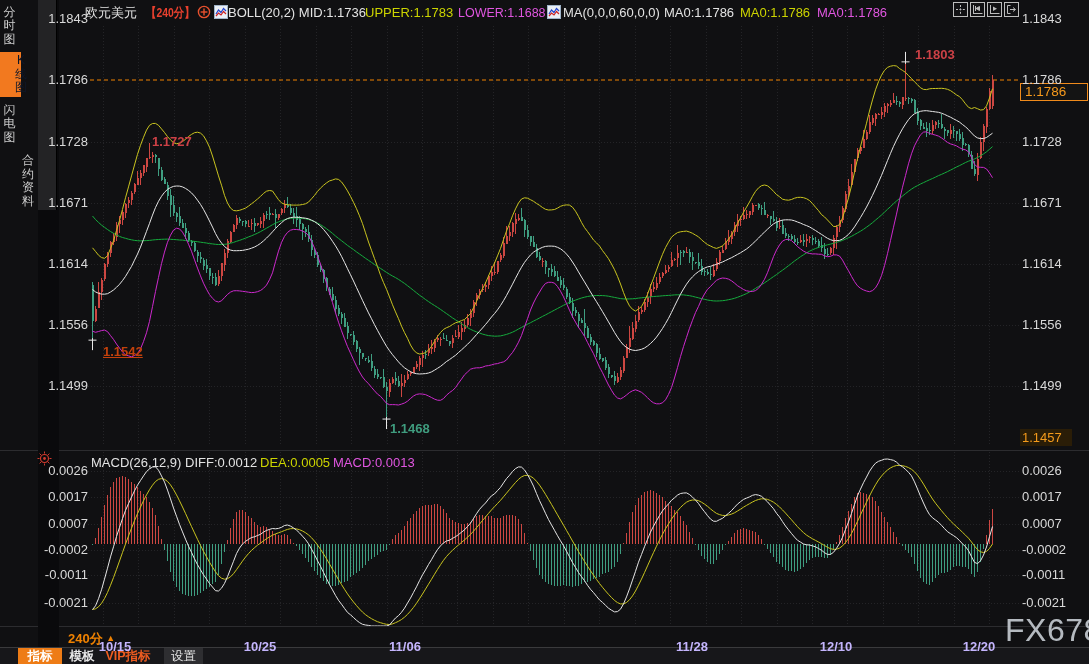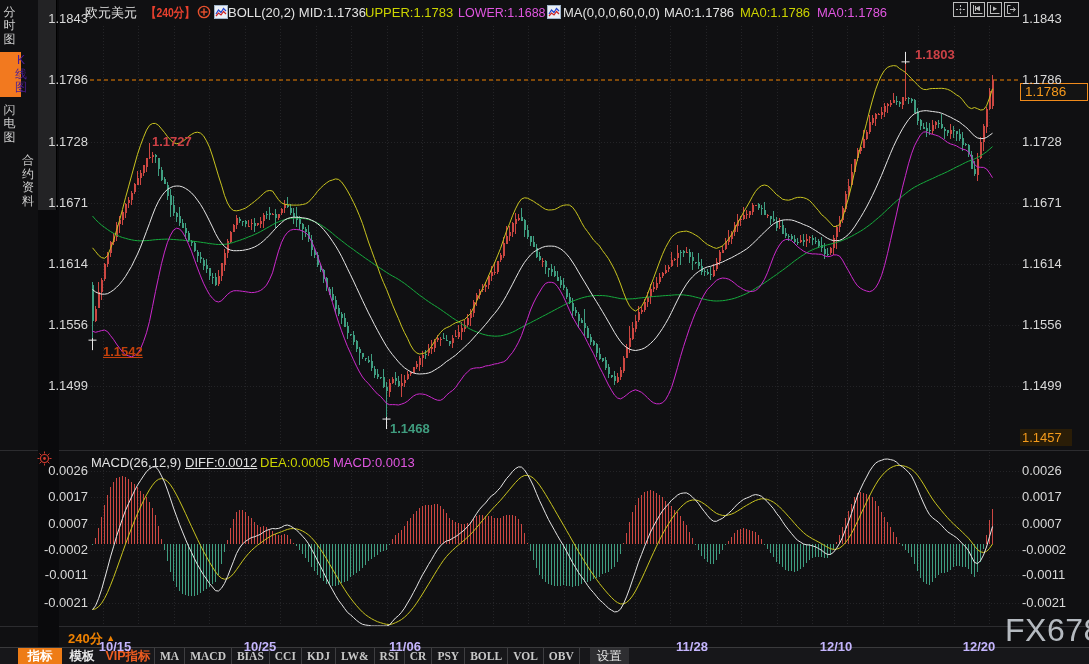--- a/index.html
+++ b/index.html
@@ -11,21 +11,21 @@
   #chart-svg { position:absolute; left:0; top:0; }
   .hdr { position:absolute; top:5px; height:16px; line-height:16px; font-size:13px; color:#e3e3e3; white-space:nowrap; }
   .ylab { position:absolute; width:58px; font-size:13px; color:#d9d9d9; line-height:14px; }
   .ylab.left  { text-align:right; }
   .ylab.right { text-align:left; }
   .xlab { position:absolute; top:639px; z-index:3; font-size:13px; font-weight:bold; color:#c4b5fd; transform:translateX(-50%); white-space:nowrap; }
   .ann { position:absolute; font-size:13px; font-weight:bold; white-space:nowrap; }
   .sidebar-item { position:absolute; left:0; width:19px; display:flex; align-items:center; justify-content:center;
                   font-size:12px; line-height:13.5px; color:#cdcdcd; cursor:pointer; text-align:center; }
   .sidebar-item span { display:block; width:13px; word-break:break-all; }
-  .sidebar-item.active { background:#f2791f; color:#4c1d95;padding-left:21px; }
+  .sidebar-item.active { background:#f2791f; color:#0f172a;padding-left:21px; }
   #toolbar { position:absolute; left:0; top:647px; width:1089px; height:17px; background:#17171a; border-top:1px solid #3a3a3c;
              display:flex; align-items:stretch; font-size:12.5px; color:#c8c8c8; }
   .tb-tab { display:flex; align-items:center; justify-content:center; cursor:pointer; white-space:nowrap; }
   .tb-ind { display:flex; align-items:center; padding:0 5px; border-right:1px solid #3e3e41; cursor:pointer;
             font-family:"Liberation Serif", serif; font-weight:bold; font-size:11.5px; }
   .tb-ind:first-of-type { border-left:1px solid #3e3e41; }
   #datebox { position:absolute; left:472px; top:628px; width:164px; height:18px; background:#050505;
              border:1px solid #332206; color:#f7a11a; font-size:13px; line-height:16px; text-align:center; white-space:nowrap; }
   #watermark { position:absolute; z-index:2; left:960px; top:612px; width:130px; font-size:32px; letter-spacing:0.5px;
                color:#c3c9cf; opacity:0.92; font-weight:normal;margin-left:45px; }
@@ -1143,21 +1143,21 @@
           <line x1="0.5" y1="7.5" x2="2.5" y2="7.5"></line>
           <line x1="12.5" y1="7.5" x2="14.5" y2="7.5"></line>
           <line x1="2.6" y1="2.6" x2="4" y2="4"></line>
           <line x1="11" y1="11" x2="12.4" y2="12.4"></line>
           <line x1="12.4" y1="2.6" x2="11" y2="4"></line>
           <line x1="4" y1="11" x2="2.6" y2="12.4"></line>
         </g>
       </svg>
   </div>
   <div class="hdr" style="left:91px;top:455px;">MACD(26,12,9)</div>
-  <div class="hdr" style="left:185px;top:455px;text-decoration:underline;">DIFF:0.0012</div>
+  <div class="hdr" style="left:185px;top:455px;">DIFF:0.0012</div>
   <div class="hdr" style="left:260px;top:455px;color:#ccd400;">DEA:0.0005</div>
   <div class="hdr" style="left:333px;top:455px;color:#e056e0;">MACD:0.0013</div>
 
   <div class="abs" style="left:30px;top:630px;color:#f08200;font-size:13px;font-weight:bold;">
     <span>240分</span>
     <span style="font-size:9px;vertical-align:2px;">▲</span>
   </div>
   <div id="xticks">
       <div class="xlab" style="left: 115px;">10/15</div>
       <div class="xlab" style="left: 260px;">10/25</div>
@@ -1165,34 +1165,20 @@
       <div class="xlab" style="left: 692px;">11/28</div>
       <div class="xlab" style="left: 836px;">12/10</div>
       <div class="xlab" style="left: 979px;">12/20</div>
     </div>
   <div id="watermark">FX678</div>
 
   <div id="toolbar">
     <div class="tb-tab" style="margin-left:18px;width:44px;background:#ee7c16;color:#ffffff;font-weight:bold;">指标</div>
     <div class="tb-tab" style="width:40px;color:#e8e8e8;font-weight:bold;">模板</div>
     <div class="tb-tab" style="width:52px;color:#ee5c20;font-weight:bold;">VIP指标</div>
-    <div id="tb-inds" style="display:flex;align-items:stretch;">
-        <div class="tb-ind">MA</div>
-        <div class="tb-ind">MACD</div>
-        <div class="tb-ind">BIAS</div>
-        <div class="tb-ind">CCI</div>
-        <div class="tb-ind">KDJ</div>
-        <div class="tb-ind">LW&amp;</div>
-        <div class="tb-ind">RSI</div>
-        <div class="tb-ind">CR</div>
-        <div class="tb-ind">PSY</div>
-        <div class="tb-ind">BOLL</div>
-        <div class="tb-ind">VOL</div>
-        <div class="tb-ind">OBV</div>
-      </div>
     <div class="tb-tab" style="margin-left:10px;padding:8px 7px;background:#2e2e31;color:#e3e3e3;">设置</div>
   </div>
 
   <div id="yaxis-main-left">
       <div class="ylab left" style="top: 12.2266px; left: 30px;">1.1843</div>
       <div class="ylab left" style="top: 73.3199px; left: 30px;">1.1786</div>
       <div class="ylab left" style="top: 134.52px; left: 30px;">1.1728</div>
       <div class="ylab left" style="top: 195.613px; left: 30px;">1.1671</div>
       <div class="ylab left" style="top: 256.706px; left: 30px;">1.1614</div>
       <div class="ylab left" style="top: 317.906px; left: 30px;">1.1556</div>

